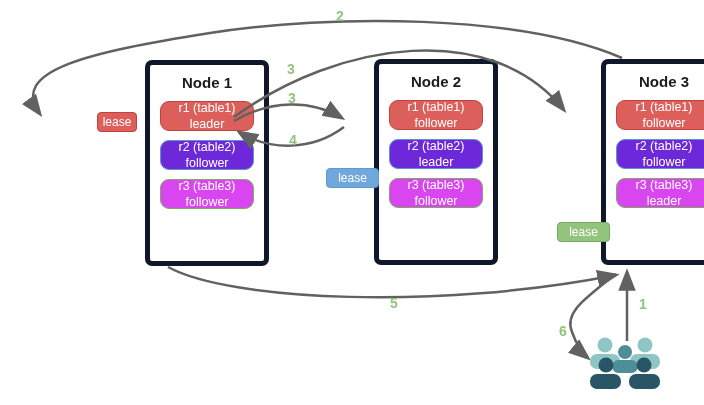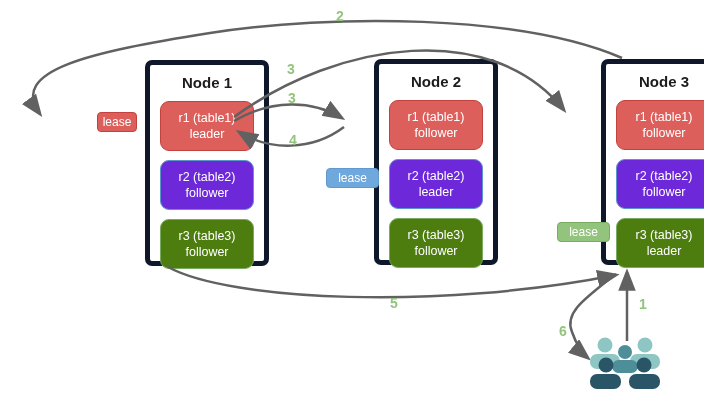--- a/index.html
+++ b/index.html
@@ -20,36 +20,36 @@
   }
   .node-title{
     text-align:center;
     font-weight:bold;
     font-size:15px;
     color:#1c1c1c;
     margin:9px 0 10px 0;
   }
   .replica{
     position:relative;
-    height:50px;
+    height:30px;
     margin:0 10px 9px 10px;
     border-radius:9px;
     box-sizing:border-box;
     display:flex;
     flex-direction:column;
     align-items:center;
     justify-content:center;
     color:#ffffff;
     font-size:12.5px;
     line-height:1.3;
     text-align:center;
   }
   .replica.red{background:#dd5f5b;border:1.5px solid #c4423e;}
   .replica.blue{background:#6d28d9;border:1.5px solid #5d94cc;}
-  .replica.green{background:#4d7c0f;border:1.5px solid #7bab61;text-align:center;}
+  .replica.green{background:#d946ef;border:1.5px solid #7bab61;text-align:center;}
   .lease{
     position:absolute;
     color:#ffffff;
     font-size:12px;
     text-align:center;
     border-radius:4px;
     box-sizing:border-box;
     padding-top:2px;
     height:20px;
     margin-left:48px;

